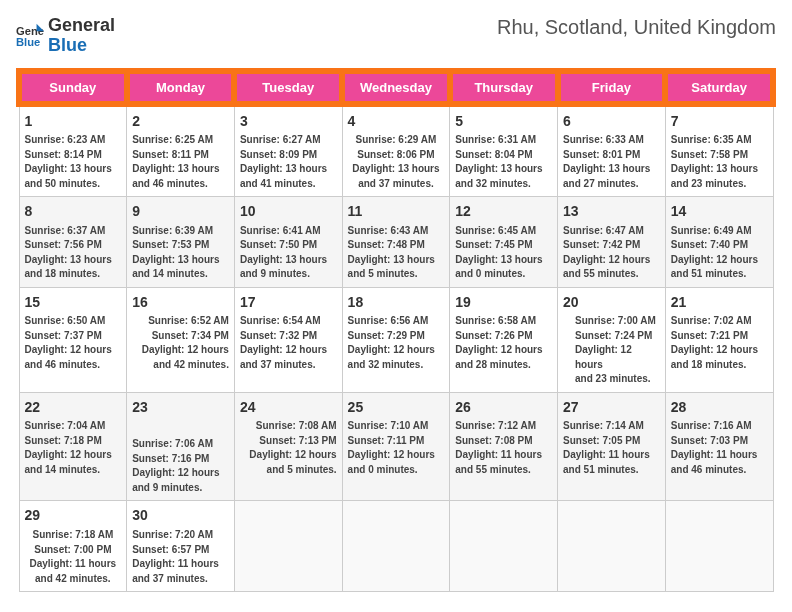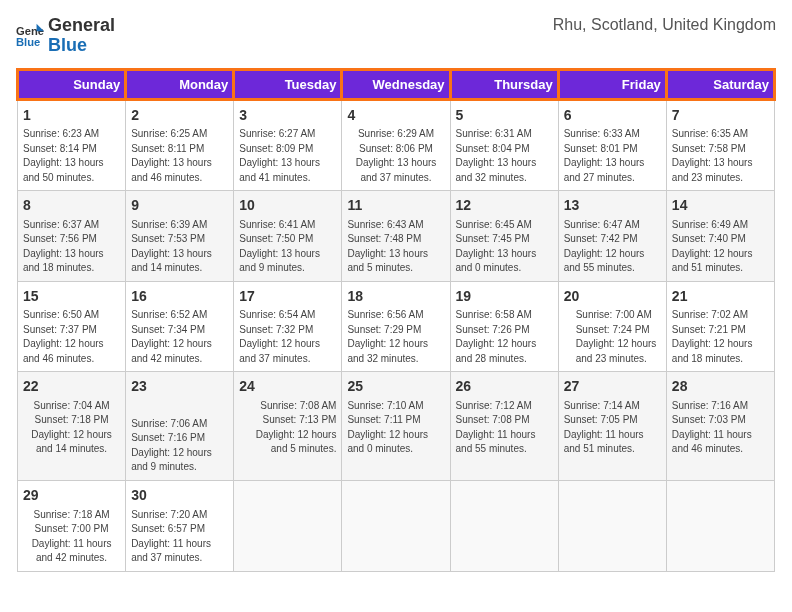--- a/index.html
+++ b/index.html
@@ -27,36 +27,36 @@
     }
     .title-area {
       text-align: right;
     }
     .calendar-title {
       font-size: 32px;
       font-weight: bold;
       color: #333;
     }
     .calendar-subtitle {
-      font-size: 16px;
+      font-size: 20px;
       color: #555;
     }
     table {
       width: 100%;
       border-collapse: collapse;
       font-size: 11px;
     }
     thead tr th {
-      background: #6d28d9;
+      background: #ec4899;
       color: #fff;
       padding: 6px 4px;
-      text-align: right;
+      text-align: center;
       font-size: 13px;
       font-weight: bold;
-      border: 3px solid #f97316;
+      border: 6px solid #f97316;
     }
     tbody tr td {
       vertical-align: top;
       padding: 5px 5px;
       border: 1px solid #ccc;
       width: 14.28%;
       min-height: 80px;
       background: #fff;
       color: #333;
       line-height: 1.4;
@@ -68,20 +68,21 @@
       font-size: 14px;
       font-weight: bold;
       color: #333;
       display: block;
       margin-bottom: 2px;
     }
     .day-info {
       font-size: 10px;
       color: #444;
       line-height: 1.45;
+      font-weight: bold;
     }
     td.empty {
       background: #f9f9f9;
     }
   </style>
 </head>
 <body>
 
 <div class="header-area">
   <div class="logo">
@@ -218,21 +219,21 @@
       <tr>
         <td>
           <span class="day-num">15</span>
           <div class="day-info" style="white-space: pre-line;">Sunrise: 6:50 AM
 Sunset: 7:37 PM
 Daylight: 12 hours
 and 46 minutes.</div>
         </td>
         <td>
           <span class="day-num">16</span>
-          <div class="day-info" style="white-space: pre-line;">Sunrise: 6:52 AM
+          <div class="day-info" style="white-space: pre-line; text-align: right;">Sunrise: 6:52 AM
 Sunset: 7:34 PM
 Daylight: 12 hours
 and 42 minutes.</div>
         </td>
         <td>
           <span class="day-num">17</span>
           <div class="day-info" style="white-space: pre-line;">Sunrise: 6:54 AM
 Sunset: 7:32 PM
 Daylight: 12 hours
 and 37 minutes.</div>
@@ -262,21 +263,21 @@
           <span class="day-num">21</span>
           <div class="day-info" style="white-space: pre-line;">Sunrise: 7:02 AM
 Sunset: 7:21 PM
 Daylight: 12 hours
 and 18 minutes.</div>
         </td>
       </tr>
       <tr>
         <td>
           <span class="day-num">22</span>
-          <div class="day-info" style="white-space: pre-line; text-align: center;">Sunrise: 7:04 AM
+          <div class="day-info" style="white-space: pre-line;">Sunrise: 7:04 AM
 Sunset: 7:18 PM
 Daylight: 12 hours
 and 14 minutes.</div>
         </td>
         <td>
           <span class="day-num">23</span>
           <div class="day-info" style="white-space: pre-line; margin-top: 20px;">Sunrise: 7:06 AM
 Sunset: 7:16 PM
 Daylight: 12 hours
 and 9 minutes.</div>

